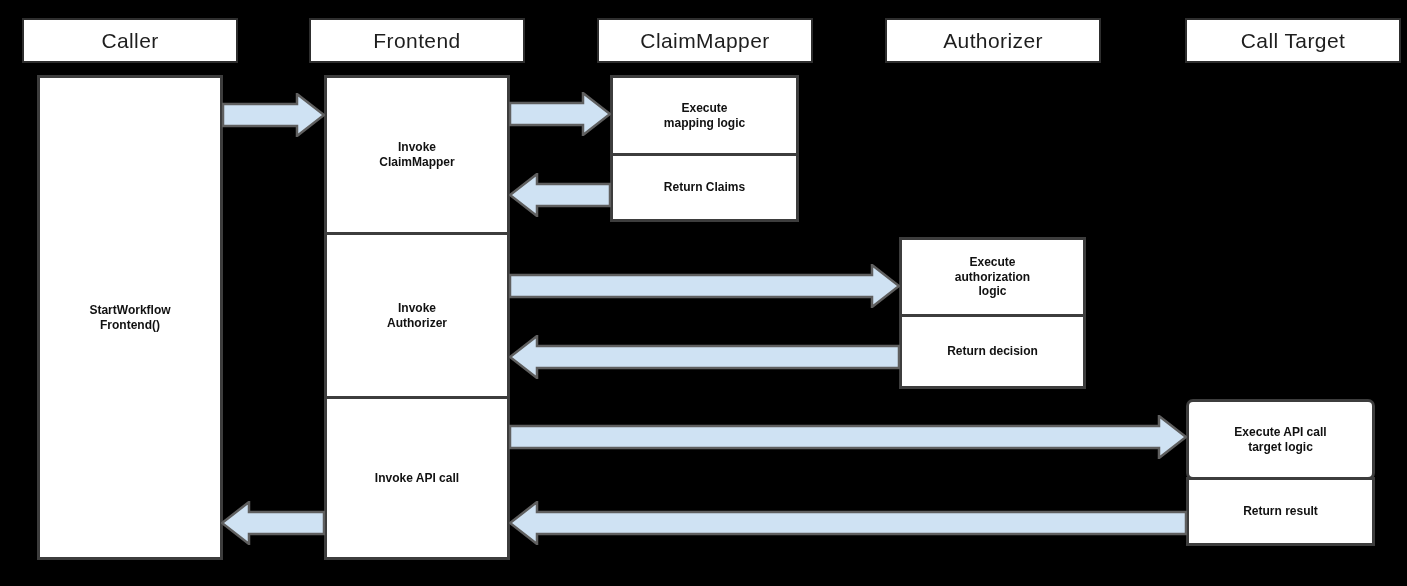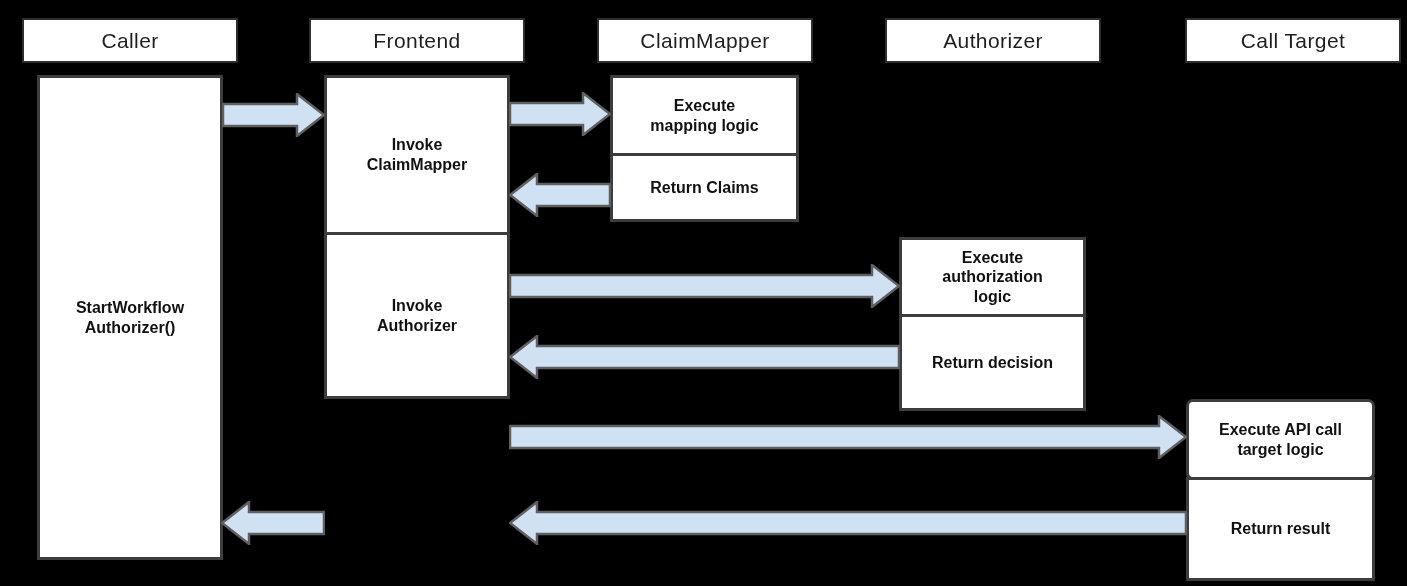--- a/index.html
+++ b/index.html
@@ -29,21 +29,21 @@
   .act-box {
     position: absolute;
     box-sizing: border-box;
     background: var(--box-fill, #ffffff);
     border: 3px solid var(--box-border, #3d3d3d);
     display: flex;
     align-items: center;
     justify-content: center;
     text-align: center;
     font-weight: bold;
-    font-size: 16px;
+    font-size: 12px;
     line-height: 1.22;
     white-space: pre-line;
     color: var(--text, #111111);
   }
   .arrow { position: absolute; display: block; }
   .arrow polygon {
     fill: var(--arrow-fill, #cfe2f3);
     stroke: var(--arrow-stroke, #5f5f5f);
     stroke-width: 2.5;
     stroke-linejoin: miter;
@@ -55,23 +55,23 @@
   #h-authorizer  { left: 885px; }
   #h-calltarget  { left: 1173px; margin-left: 12px; }
   
   #b-caller { left: 37px;   top: 75px;  width: 186px; height: 485px; }
   #b-f1     { left: 324px;  top: 75px;  width: 186px; height: 160px; }
   #b-f2     { left: 324px;  top: 232px; width: 186px; height: 167px; }
   #b-f3     { left: 324px;  top: 396px; width: 186px; height: 164px; }
   #b-c1     { left: 610px;  top: 75px;  width: 189px; height: 81px;  }
   #b-c2     { left: 610px;  top: 153px; width: 189px; height: 69px;  }
   #b-a1     { left: 899px;  top: 237px; width: 187px; height: 80px;  }
-  #b-a2     { left: 899px;  top: 314px; width: 187px; height: 97px;  }
+  #b-a2     { left: 899px;  top: 314px; width: 187px; height: 75px;  }
   #b-t1     { left: 1186px; top: 399px; width: 189px; height: 81px; border-radius: 7px;  }
-  #b-t2     { left: 1186px; top: 477px; width: 189px; height: 104px;  }
+  #b-t2     { left: 1186px; top: 477px; width: 189px; height: 69px;  }
   
   #ar-1 { left: 222px; top: 93px;  }
   #ar-2 { left: 509px; top: 92px;  }
   #ar-3 { left: 509px; top: 173px; }
   #ar-4 { left: 509px; top: 264px; }
   #ar-5 { left: 509px; top: 335px; }
   #ar-6 { left: 509px; top: 415px; }
   #ar-7 { left: 509px; top: 501px; }
   #ar-8 { left: 221px; top: 501px; }
 </style>
@@ -91,30 +91,33 @@
   </div>
   <div class="lifeline-header" id="h-authorizer">
     <span>Authorizer</span>
   </div>
   <div class="lifeline-header" id="h-calltarget">
     <span>Call Target</span>
   </div>
 
   <div class="act-box" id="b-caller">
     <span>StartWorkflow
-Authorizer()</span>
+Frontend()</span>
   </div>
 
   <div class="act-box" id="b-f1">
     <span>Invoke
 ClaimMapper</span>
   </div>
   <div class="act-box" id="b-f2">
     <span>Invoke
 Authorizer</span>
+  </div>
+  <div class="act-box" id="b-f3">
+    <span>Invoke API call</span>
   </div>
 
   <div class="act-box" id="b-c1">
     <span>Execute
 mapping logic</span>
   </div>
   <div class="act-box" id="b-c2">
     <span>Return Claims</span>
   </div>
 

